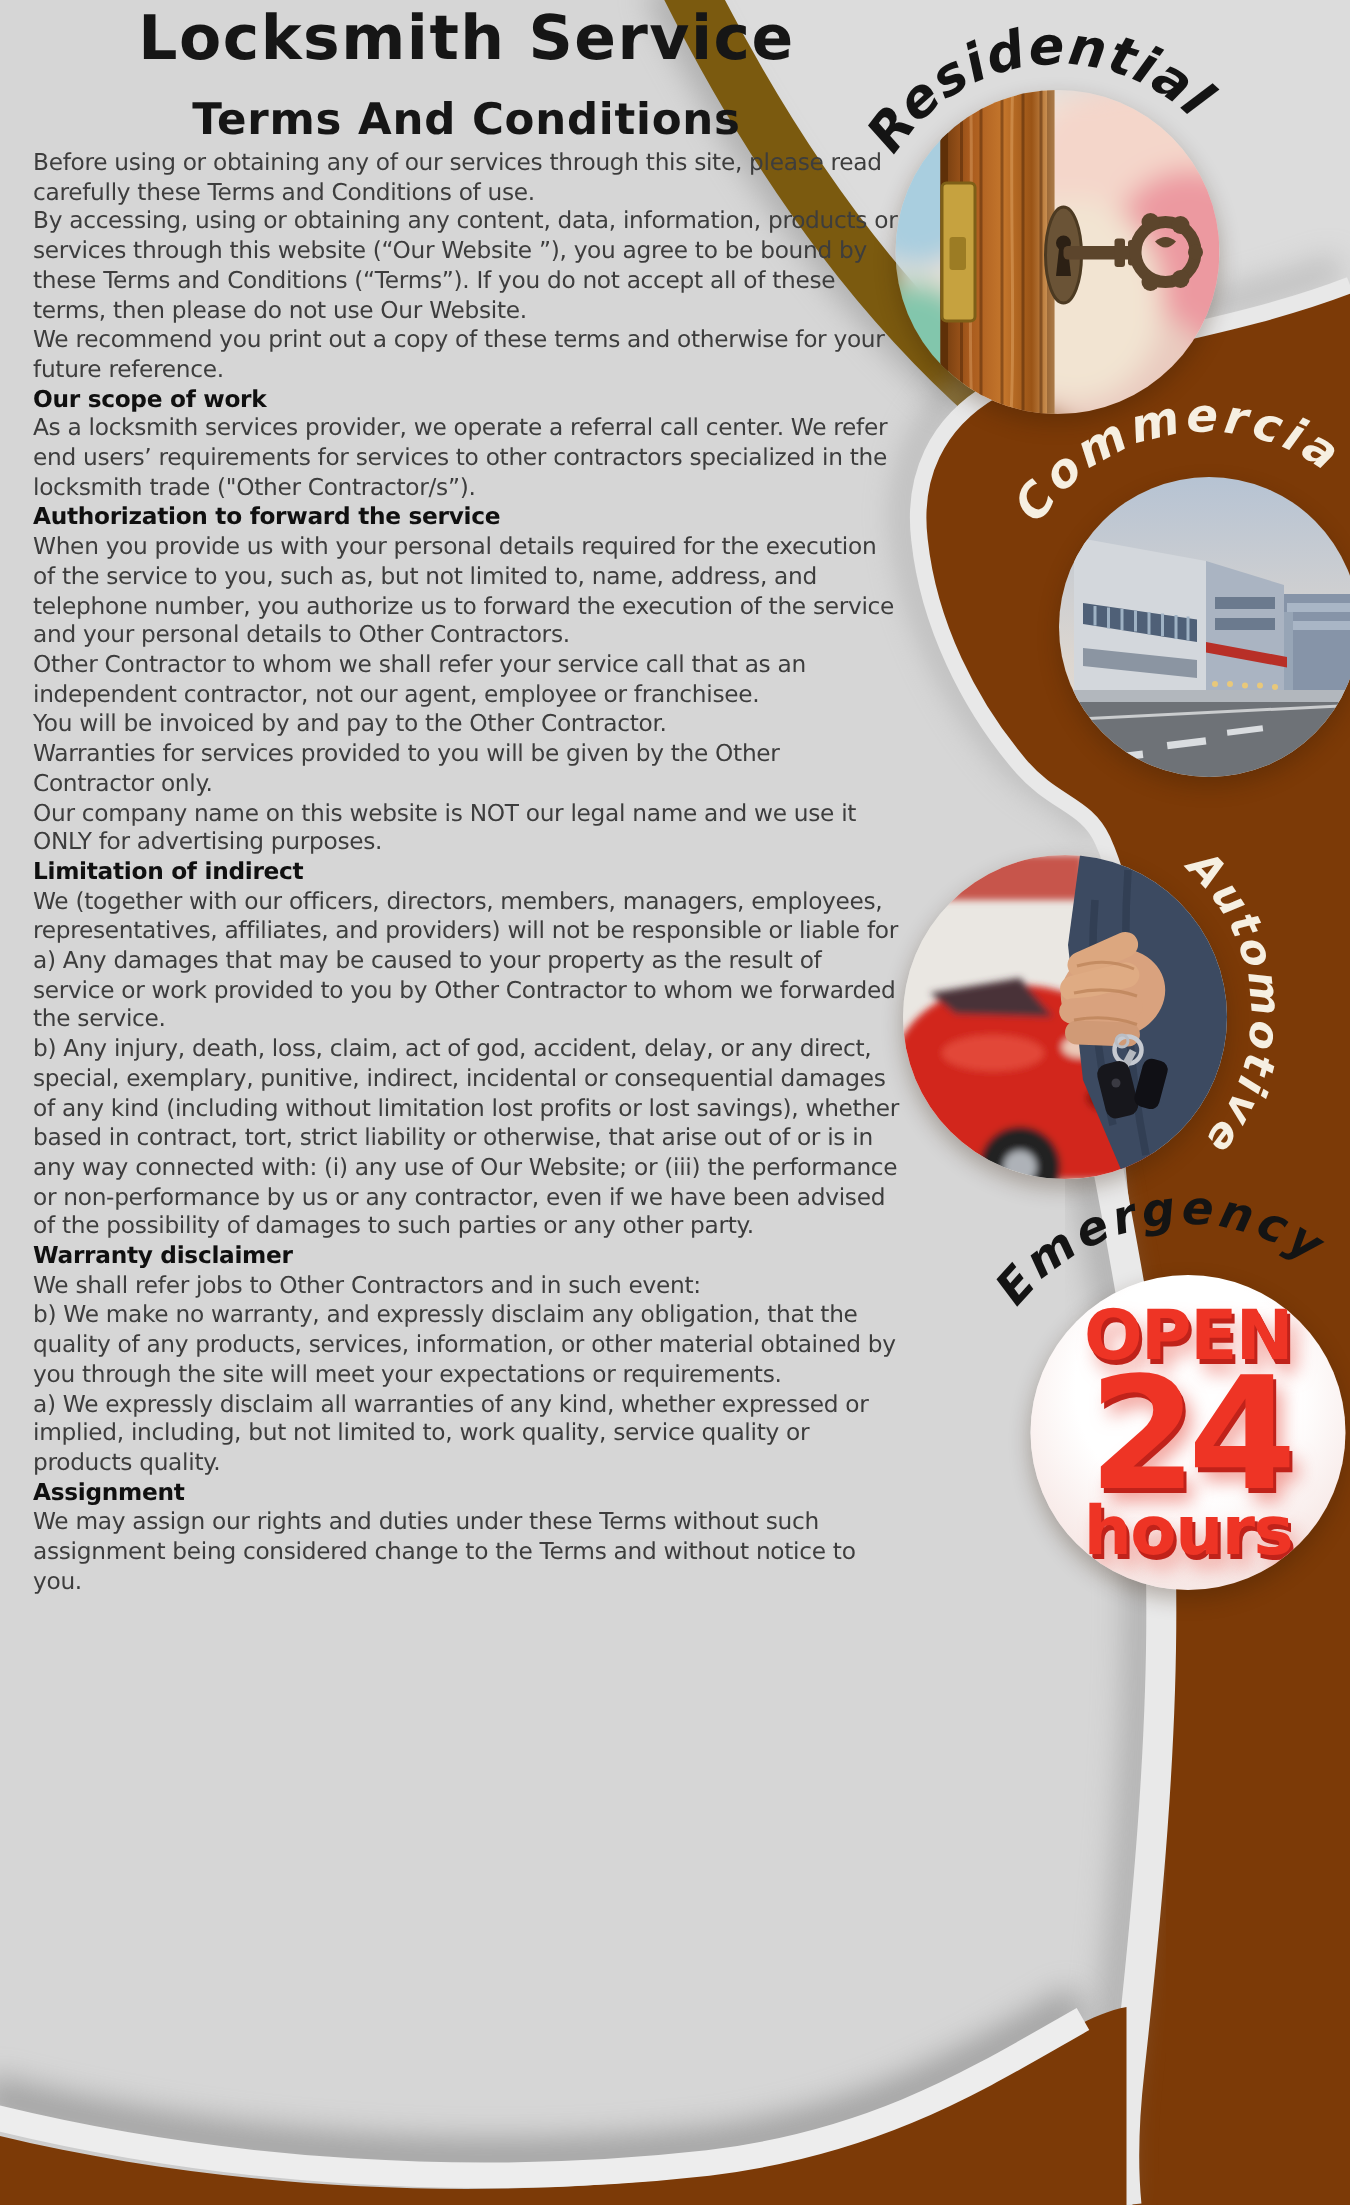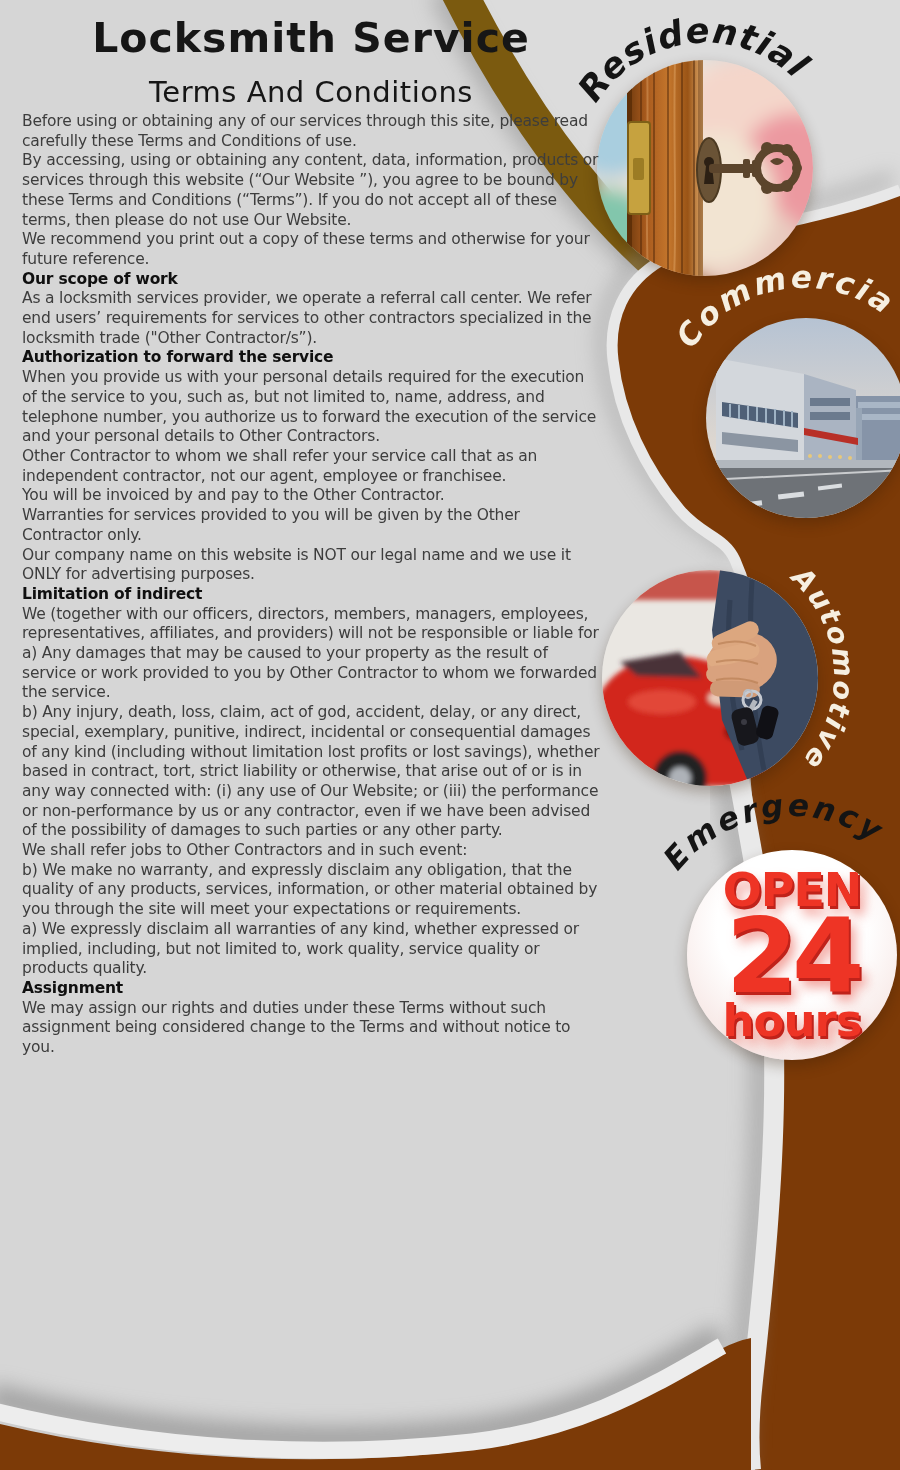--- a/index.html
+++ b/index.html
@@ -1,24 +1,24 @@
 <!DOCTYPE html>
 <html><head>
 <meta charset="utf-8">
 <style>
   html,body{margin:0;padding:0;width:900px;height:1470px;overflow:hidden;
     background:#d6d6d6;font-family:"DejaVu Sans","Liberation Sans",sans-serif;}
   .stage{position:relative;width:900px;height:1470px;overflow:hidden;}
   svg{display:block;}
   #bg{position:absolute;left:0;top:0;z-index:0;}
   
-  .content{position:absolute;left:22px;top:17px;width:578px;z-index:5;}
+  .content{position:absolute;left:22px;top:4px;width:578px;z-index:5;}
   .title{text-align:center;font-size:41px;font-weight:bold;color:#161616;
     letter-spacing:1px;line-height:1.05;}
-  .subtitle{text-align:center;font-size:29px;font-weight:normal;color:#161616;
+  .subtitle{text-align:center;font-size:29px;font-weight:bold;color:#161616;
     margin-top:15px;letter-spacing:.5px;}
   .body{margin-top:3px;font-size:15.5px;line-height:19.7px;color:#3d3d3d;
     letter-spacing:-0.2px;}
   .body p{margin:0;}
   .blk{}
   .sec h3{margin:0;font-size:15.5px;line-height:19.7px;color:#101010;}
   .sec h3:empty{display:none;}
   
   .circle{position:absolute;border-radius:50%;overflow:hidden;z-index:3;
     box-shadow:0 6px 14px rgba(50,25,5,.30);}
@@ -117,20 +117,21 @@
       </div>
       <div class="sec blk">
 
         <p>a) Any damages that may be caused to your property as the result of service or work provided to you by Other Contractor to whom we forwarded the service.</p>
       </div>
       <div class="sec blk">
 
         <p>b) Any injury, death, loss, claim, act of god, accident, delay, or any direct, special, exemplary, punitive, indirect, incidental or consequential damages of any kind (including without limitation lost profits or lost savings), whether based in contract, tort, strict liability or otherwise, that arise out of or is in any way connected with: (i) any use of Our Website; or (iii) the performance or non-performance by us or any contractor, even if we have been advised of the possibility of damages to such parties or any other party.</p>
       </div>
       <div class="sec blk">
+        <h3>Warranty disclaimer</h3>
         <p>We shall refer jobs to Other Contractors and in such event:</p>
         <p>b) We make no warranty, and expressly disclaim any obligation, that the quality of any products, services, information, or other material obtained by you through the site will meet your expectations or requirements.</p>
         <p>a) We expressly disclaim all warranties of any kind, whether expressed or implied, including, but not limited to, work quality, service quality or products quality.</p>
       </div>
       <div class="sec blk">
         <h3>Assignment</h3>
         <p>We may assign our rights and duties under these Terms without such assignment being considered change to the Terms and without notice to you.</p>
       </div>
     </div>
   </div>

